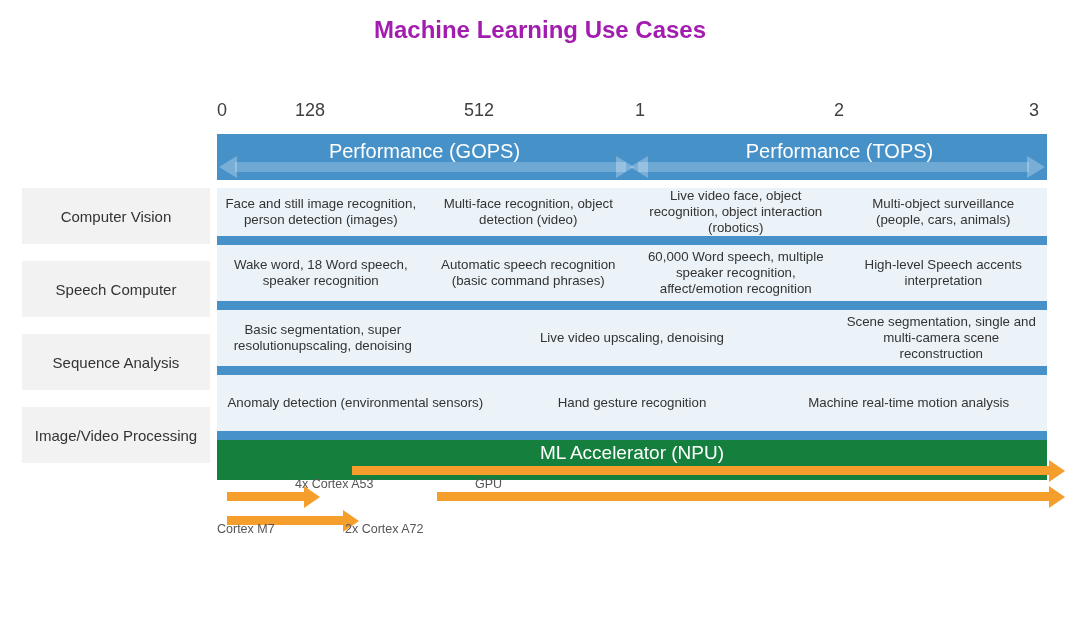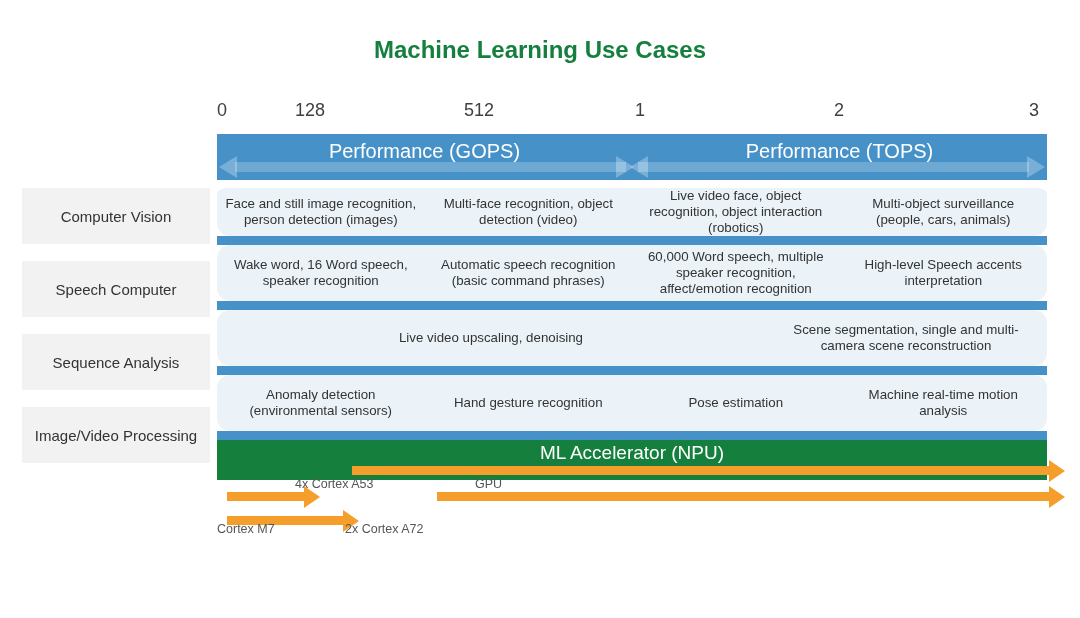--- a/index.html
+++ b/index.html
@@ -8,22 +8,22 @@
     background: #ffffff;
     width: 1080px;
     height: 618px;
     position: relative;
     overflow: hidden;
   }
   .title {
     text-align: center;
     font-weight: bold;
     font-size: 24px;
-    color: #15803d;
-    margin-top: 36px;
+    color: #a21caf;
+    margin-top: 16px;
     margin-bottom: 18px;
   }
   .chart {
     position: absolute;
     left: 22px;
     top: 100px;
     width: 1040px;
   }
   
   .scale {
@@ -100,21 +100,20 @@
   .arrow-head.lr { right: -2px; border-left: 18px solid rgba(255,255,255,0.28); }
   .arrow-head.rl { left: -2px; border-right: 18px solid rgba(255,255,255,0.28); }
   .arrow-head.rr { right: 2px; border-left: 18px solid rgba(255,255,255,0.28); }
 
   .row {
     height: 56px;
     background: #ebf3f8;
     border-top: 8px solid #fff;
     position: relative;
     display: flex;
-    border-radius: 13px;
   }
   .row:first-of-type { border-top: 8px solid #fff; }
   .sep {
     height: 9px;
     background: #4691c8;
   }
   .cell {
     flex: 1 1 0;
     display: flex;
     align-items: center;
@@ -205,37 +204,37 @@
 
       <div class="row">
         <div class="cell">Face and still image recognition, person detection (images)</div>
         <div class="cell">Multi-face recognition, object detection (video)</div>
         <div class="cell">Live video face, object recognition, object interaction (robotics)</div>
         <div class="cell">Multi-object surveillance (people, cars, animals)</div>
       </div>
       <div class="sep"></div>
 
       <div class="row" style="border-top:0">
-        <div class="cell">Wake word, 16 Word speech, speaker recognition</div>
+        <div class="cell">Wake word, 18 Word speech, speaker recognition</div>
         <div class="cell">Automatic speech recognition (basic command phrases)</div>
         <div class="cell">60,000 Word speech, multiple speaker recognition, affect/emotion recognition</div>
         <div class="cell">High-level Speech accents interpretation</div>
       </div>
       <div class="sep"></div>
 
       <div class="row" style="border-top:0">
+        <div class="cell">Basic segmentation, super resolutionupscaling, denoising</div>
         <div class="cell span2">Live video upscaling, denoising</div>
         <div class="cell">Scene segmentation, single and multi-camera scene reconstruction</div>
       </div>
       <div class="sep"></div>
 
       <div class="row" style="border-top:0">
         <div class="cell">Anomaly detection (environmental sensors)</div>
         <div class="cell">Hand gesture recognition</div>
-        <div class="cell">Pose estimation</div>
         <div class="cell">Machine real-time motion analysis</div>
       </div>
       <div class="sep"></div>
 
       <div class="npu-band">
         <span>ML Accelerator (NPU)</span>
         <div class="orange-arrow" style="left:135px; right:-6px; top:26px;">
           <div class="head"></div>
         </div>
       </div>

